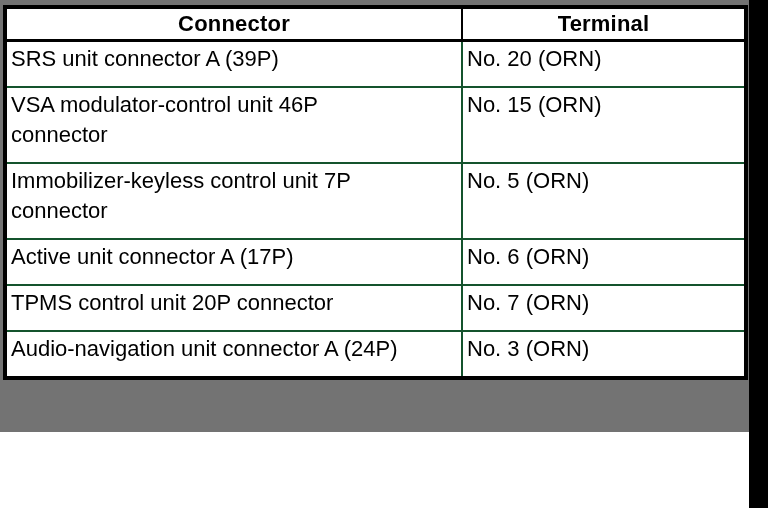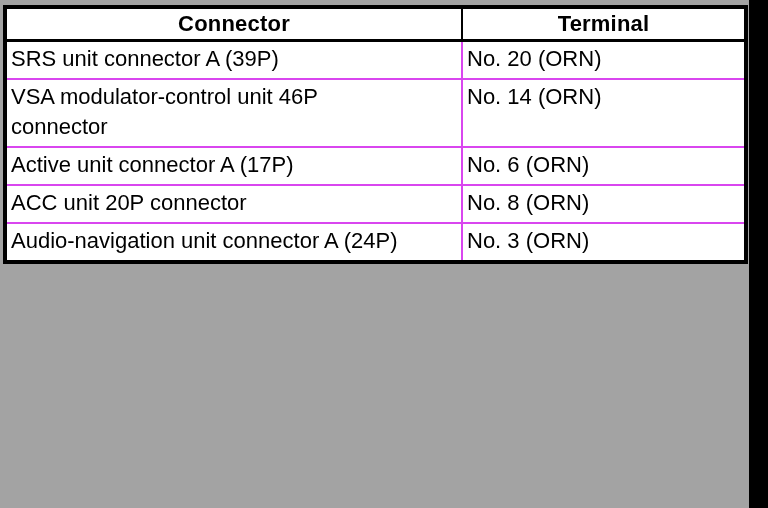--- a/index.html
+++ b/index.html
@@ -9,22 +9,22 @@
   body {
     width: 768px;
     height: 508px;
     background: #ffffff;
     overflow: hidden;
     font-family: "Liberation Sans", sans-serif;
   }
   .stage {
     position: relative;
     width: 768px;
-    height: 508px;
-    background: #a3a3a3;
+    height: 432px;
+    background: #737373;
   }
   .scan-edge-bar {
     position: absolute;
     top: 0;
     right: 0;
     width: 19px;
     height: 508px;
     background: #000000;
   }
   table.manual-table {
@@ -46,24 +46,24 @@
     border-bottom: 3px solid #000000;
     font-weight: bold;
     font-size: 22px;
     text-align: center;
     vertical-align: middle;
     height: 30px;
     padding: 0 2px;
     letter-spacing: 0.2px;
   }
   table.manual-table td {
-    border: 2px solid #d946ef;
+    border: 2px solid #14532d;
     vertical-align: top;
     text-align: left;
-    padding: 2px 2px 4px 4px;
+    padding: 2px 2px 12px 4px;
     line-height: 30px;
     white-space: pre-line;
     overflow: hidden;
   }
 </style>
 </head>
 <body>
 
 <div class="stage">
 
@@ -80,37 +80,42 @@
     </thead>
     <tbody id="table-rows">
   <tr>
     <td class="cell-connector">SRS unit connector A (39P)</td>
     <td class="cell-terminal">No. 20 (ORN)</td>
   </tr>
 
   <tr>
     <td class="cell-connector">VSA modulator-control unit 46P
 connector</td>
-    <td class="cell-terminal">No. 14 (ORN)</td>
+    <td class="cell-terminal">No. 15 (ORN)</td>
   </tr>
 
+  <tr>
+    <td class="cell-connector">Immobilizer-keyless control unit 7P
+connector</td>
+    <td class="cell-terminal">No. 5 (ORN)</td>
+  </tr>
 
   <tr>
     <td class="cell-connector">Active unit connector A (17P)</td>
     <td class="cell-terminal">No. 6 (ORN)</td>
   </tr>
 
 
 
+  <tr>
+    <td class="cell-connector">TPMS control unit 20P connector</td>
+    <td class="cell-terminal">No. 7 (ORN)</td>
+  </tr>
 
 
-  <tr>
-    <td class="cell-connector">ACC unit 20P connector</td>
-    <td class="cell-terminal">No. 8 (ORN)</td>
-  </tr>
 
   <tr>
     <td class="cell-connector">Audio-navigation unit connector A (24P)</td>
     <td class="cell-terminal">No. 3 (ORN)</td>
   </tr>
 </tbody>
   </table>
 
   <div class="scan-edge-bar"></div>
 

